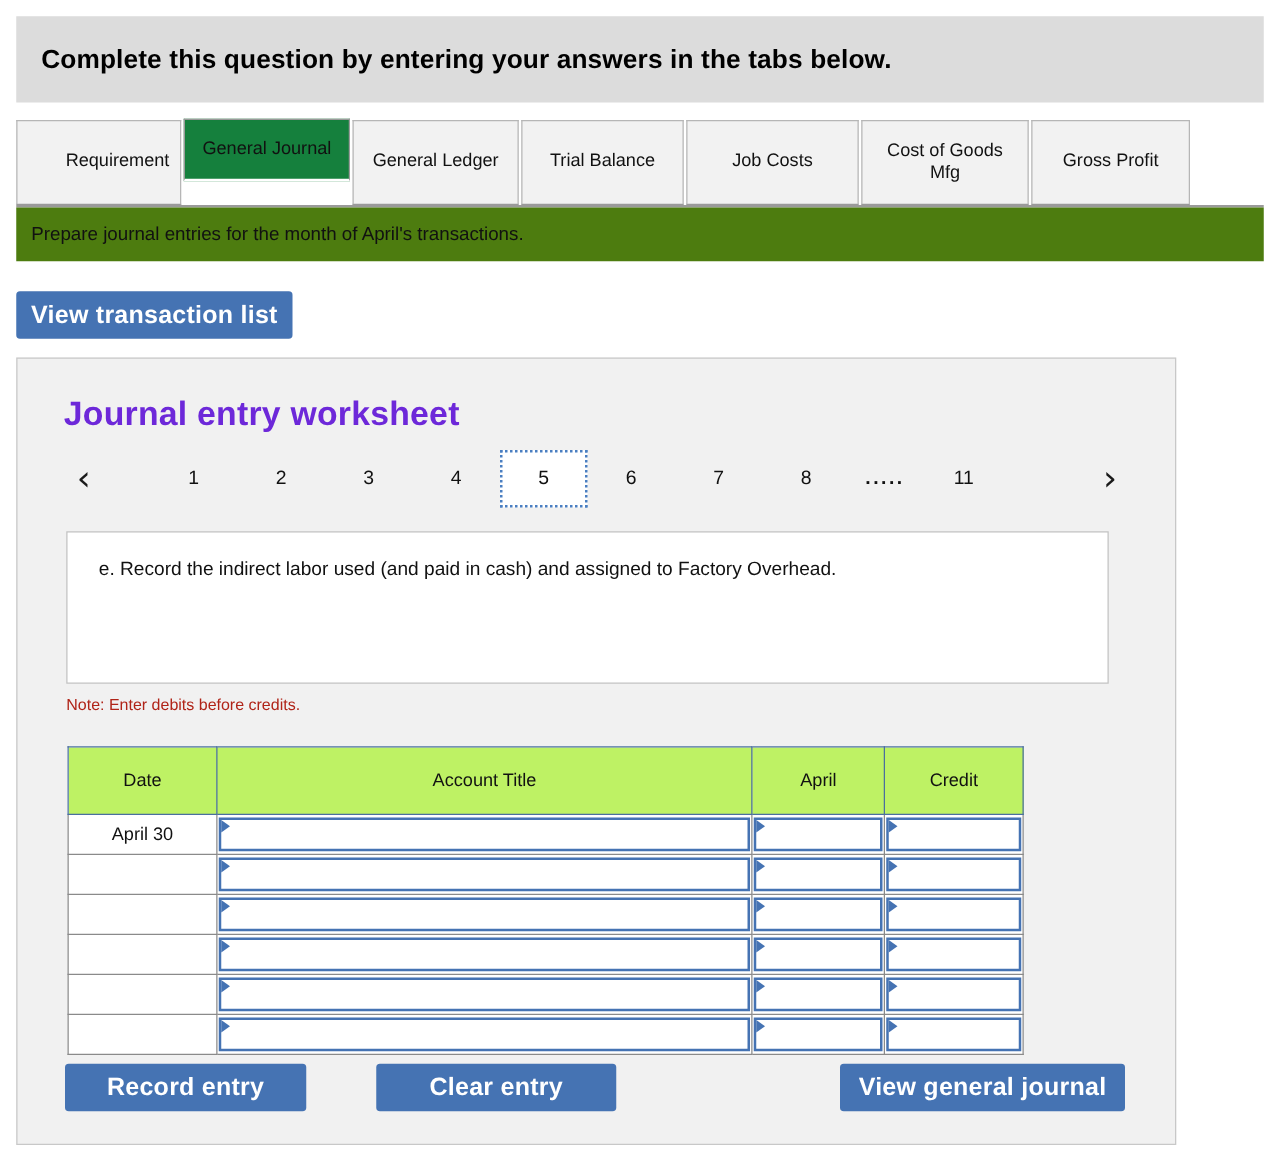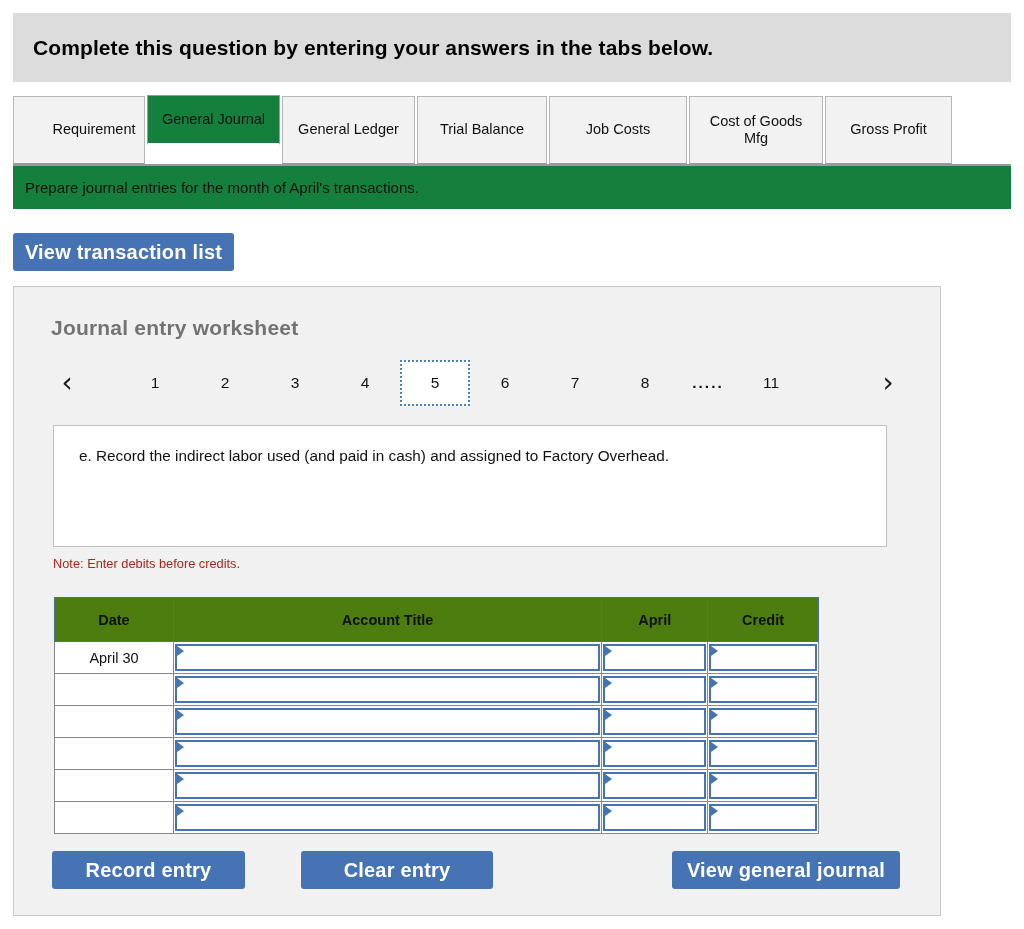--- a/index.html
+++ b/index.html
@@ -97,21 +97,21 @@
   .tab-w6 { width: 134px; }
   .tab-w7 { width: 127px; }
 
   
   .req-banner {
     position: absolute;
     left: 13px;
     top: 166px;
     width: 998px;
     height: 43px;
-    background: #15803d;
+    background: #4d7c0f;
     display: flex;
     align-items: center;
     box-sizing: border-box;
   }
   .req-banner-text {
     font-size: 15px;
     padding-left: 12px;
     color: #111;
   }
 
@@ -147,24 +147,24 @@
     width: 928px;
     height: 630px;
     background: #f1f1f1;
     border: 1px solid #c8c8c8;
     box-sizing: border-box;
   }
   .panel-title {
     position: absolute;
     left: 37px;
     top: 29px;
-    font-size: 21px;
+    font-size: 27px;
     font-weight: bold;
     letter-spacing: 0.2px;
-    color: #737373;
+    color: #6d28d9;
   }
 
   
   .pager {
     position: absolute;
     left: 36px;
     top: 73px;
     width: 855px;
     height: 46px;
   }
@@ -252,28 +252,28 @@
   .jtable {
     position: absolute;
     left: 40px;
     top: 310px;
     width: 765px;
     border-collapse: collapse;
     table-layout: fixed;
     background: #ffffff;
   }
   .jtable th {
-    background: #4d7c0f;
+    background: #bef264;
     border: 1px solid #4a6f9e;
     height: 29px;
     font-size: 14.5px;
-    font-weight: bold;
+    font-weight: normal;
     color: #111;
     text-align: center;
-    padding: 7px;
+    padding: 12px;
   }
   .jtable td {
     border: 1px solid #8a8a8a;
     height: 31px;
     padding: 0;
     background: #ffffff;
     vertical-align: middle;
     margin-top: 36px;
   }
   .col-date   { width: 118px; }

